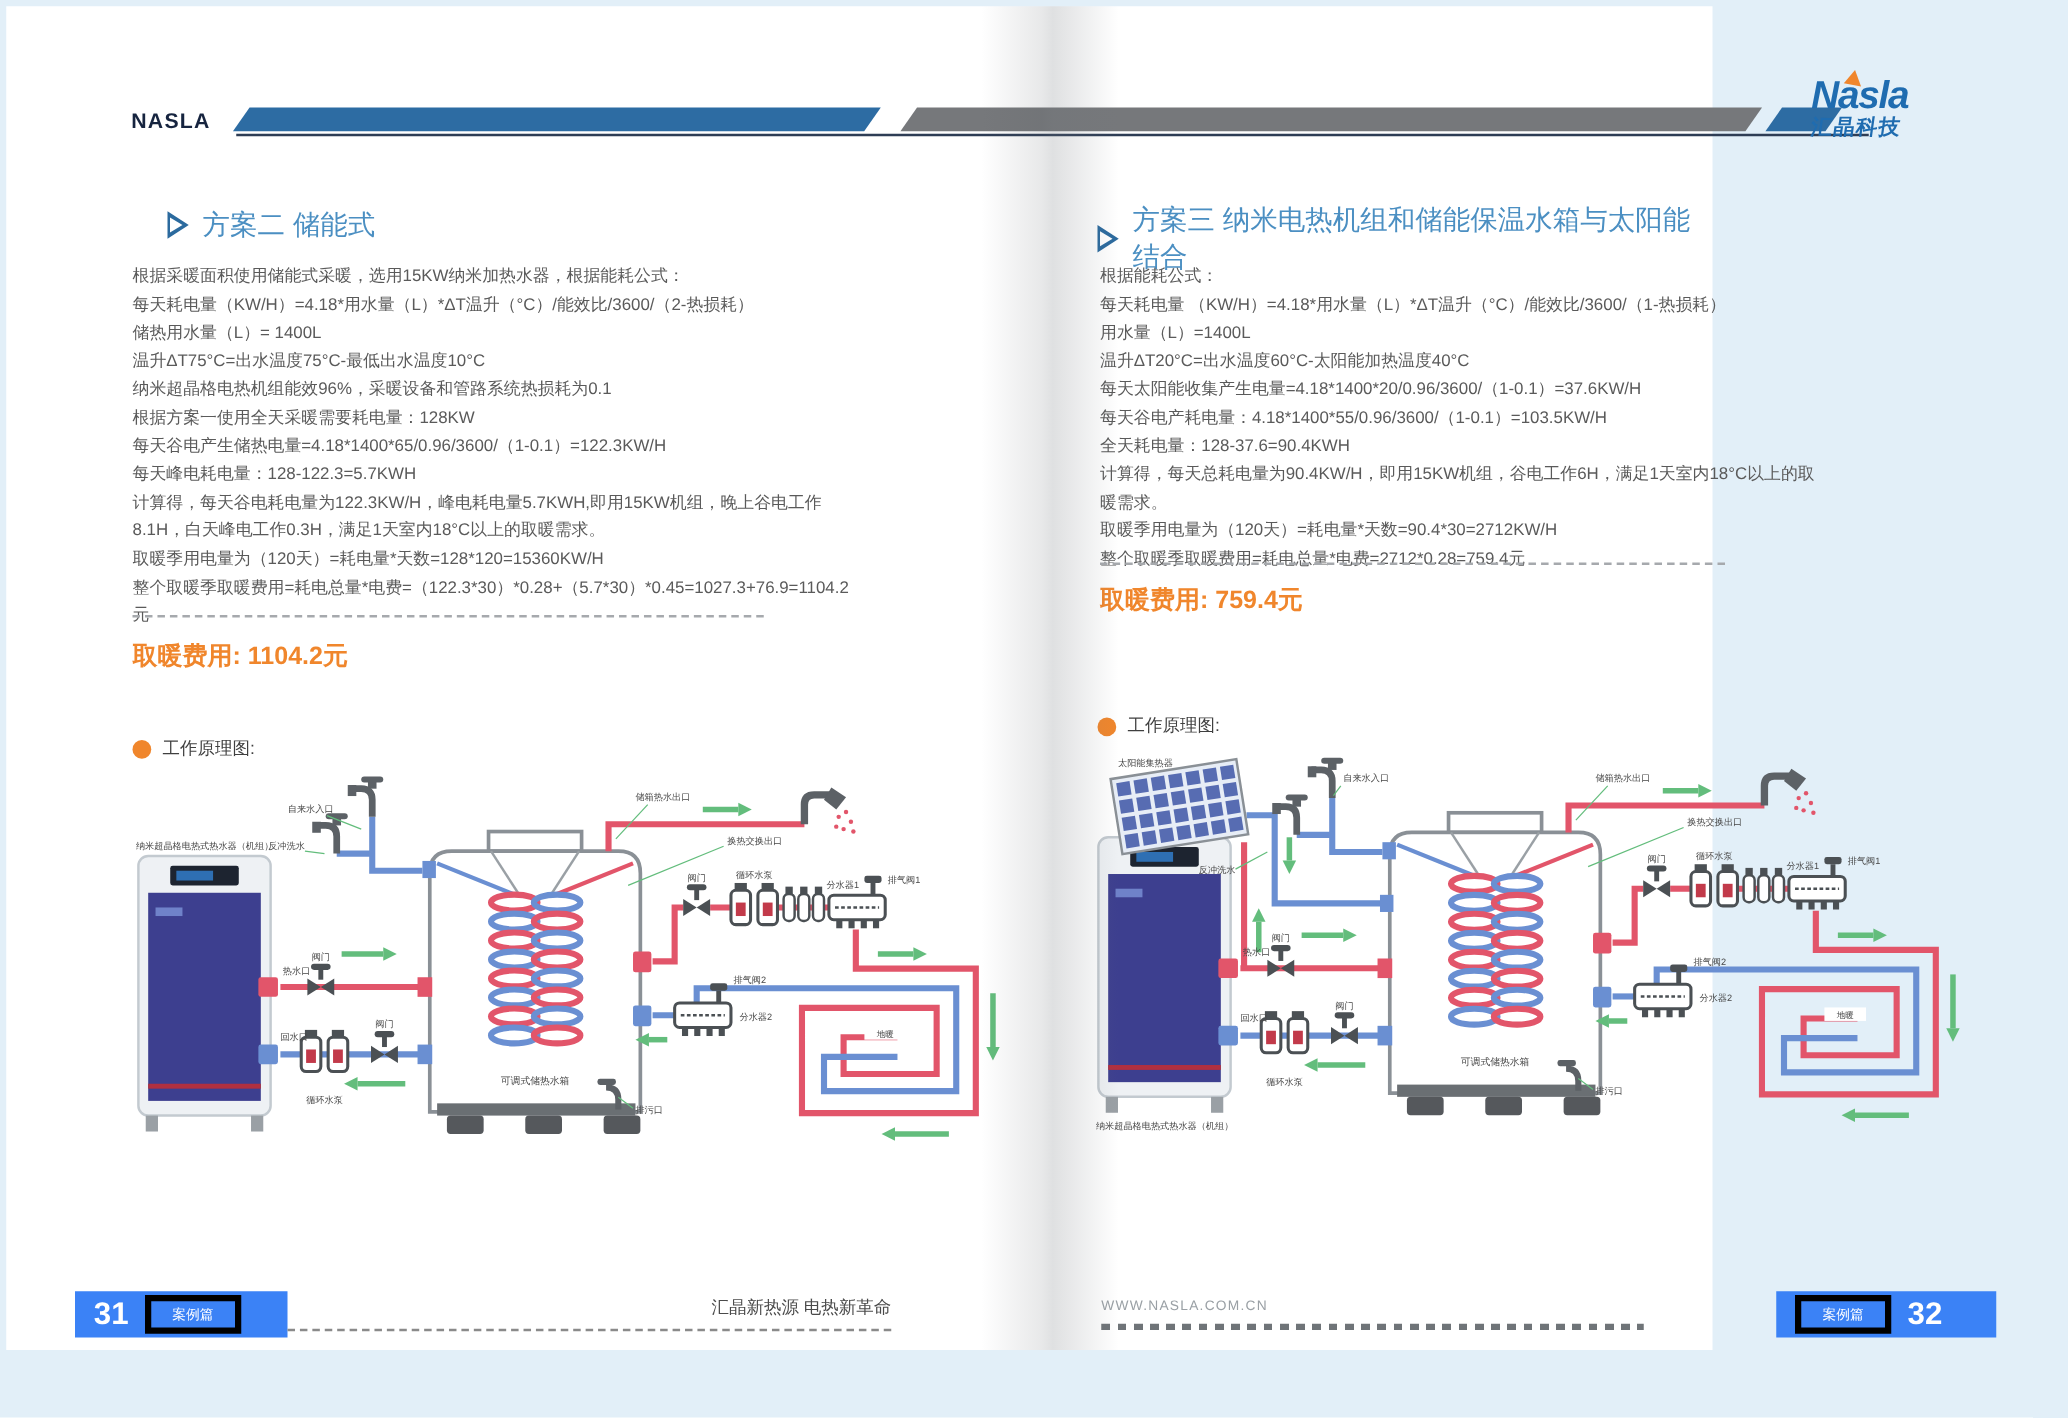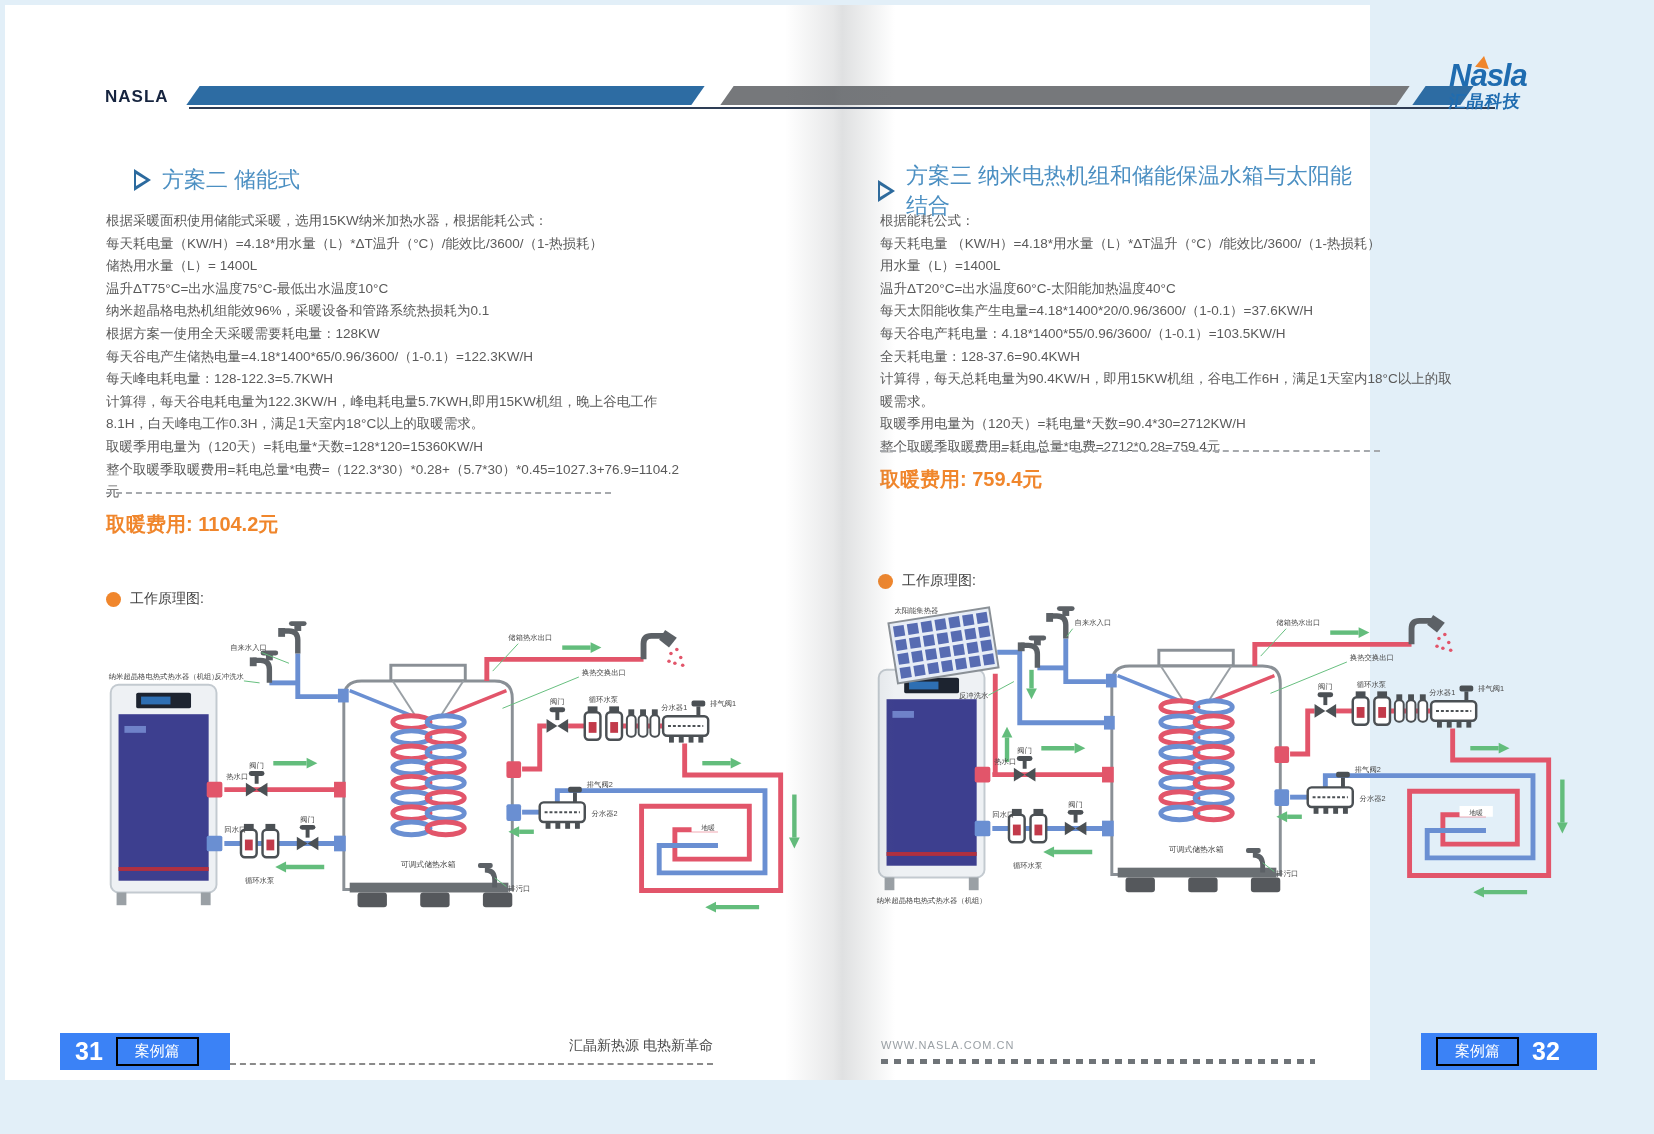--- a/index.html
+++ b/index.html
@@ -49,21 +49,21 @@
   .diag.left{left:92px;top:615px;}
   .diag.right{left:860px;top:600px;}
   svg text{font-family:"Liberation Sans","DejaVu Sans",sans-serif;}
   
   .pgbar{top:1028px;height:37px;background:#3b82f6;display:flex;align-items:center;color:#fff;}
   .pgbar.left{left:55px;width:170px;}
   .pgbar.right{left:1416px;width:176px;}
   .pgnum{font-size:25px;font-weight:bold;}
   .pgbar.left .pgnum{margin-left:15px;}
   .pgbar.right .pgnum{margin-left:13px;}
-  .pgtag{border:2px solid #000000;padding:3px 17px;font-size:15px;}
+  .pgtag{border:5px solid #000000;padding:3px 17px;font-size:11px;}
   .pgbar.left .pgtag{margin-left:13px;}
   .pgbar.right .pgtag{margin-left:15px;}
   .slogan{left:430px;top:1032px;width:278px;text-align:right;font-size:14px;color:#4a4a4a;}
   .dashf{left:225px;top:1058px;width:483px;border-top:2px dashed #8a8a8a;height:0;}
   .site{left:876px;top:1034px;font-size:11px;color:#9aa0a5;letter-spacing:1px;}
   .dotsf{left:876px;top:1054px;width:434px;height:5px;
     background:repeating-linear-gradient(90deg,#6f7478 0 7px,transparent 7px 13px);}
 </style>
 </head>
 <body>
@@ -82,21 +82,21 @@
     </div>
     <div class="logo-sub">汇晶科技</div>
   </div>
 
   <div class="abs sec-title left">
     <span class="tri"></span>
     <span>方案二  储能式</span>
   </div>
   <div class="abs text-block left">
       <div class="tline">根据采暖面积使用储能式采暖，选用15KW纳米加热水器，根据能耗公式：</div>
-      <div class="tline">每天耗电量（KW/H）=4.18*用水量（L）*ΔT温升（°C）/能效比/3600/（1-热损耗）</div>
+      <div class="tline">每天耗电量（KW/H）=4.18*用水量（L）*ΔT温升（°C）/能效比/3600/（2-热损耗）</div>
       <div class="tline">储热用水量（L）= 1400L</div>
       <div class="tline">温升ΔT75°C=出水温度75°C-最低出水温度10°C</div>
       <div class="tline">纳米超晶格电热机组能效96%，采暖设备和管路系统热损耗为0.1</div>
       <div class="tline">根据方案一使用全天采暖需要耗电量：128KW</div>
       <div class="tline">每天谷电产生储热电量=4.18*1400*65/0.96/3600/（1-0.1）=122.3KW/H</div>
       <div class="tline">每天峰电耗电量：128-122.3=5.7KWH</div>
       <div class="tline">计算得，每天谷电耗电量为122.3KW/H，峰电耗电量5.7KWH,即用15KW机组，晚上谷电工作8.1H，白天峰电工作0.3H，满足1天室内18°C以上的取暖需求。</div>
       <div class="tline">取暖季用电量为（120天）=耗电量*天数=128*120=15360KW/H</div>
       <div class="tline">整个取暖季取暖费用=耗电总量*电费=（122.3*30）*0.28+（5.7*30）*0.45=1027.3+76.9=1104.2元</div>
     </div>

